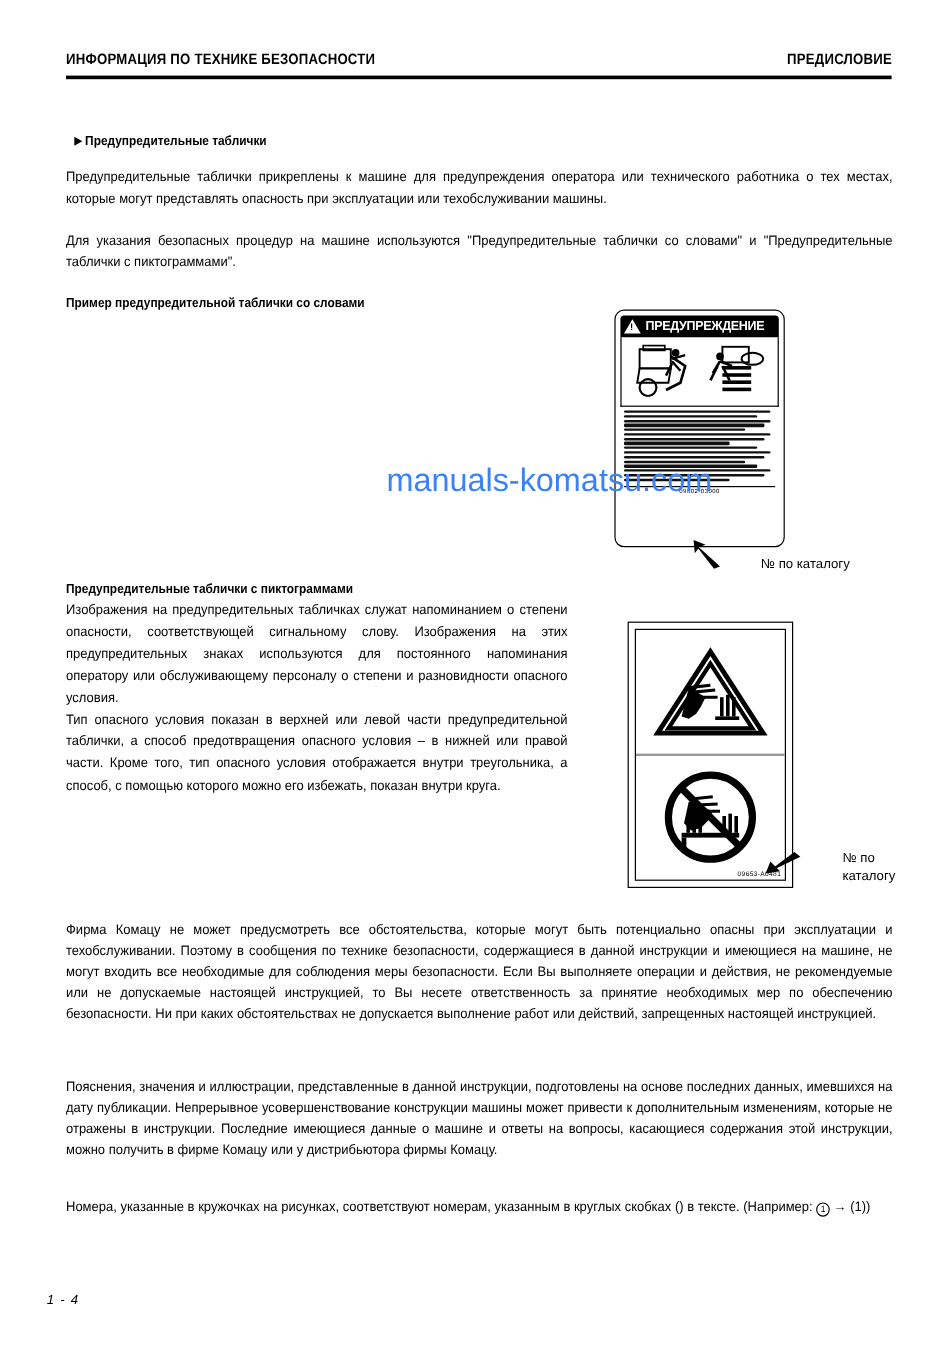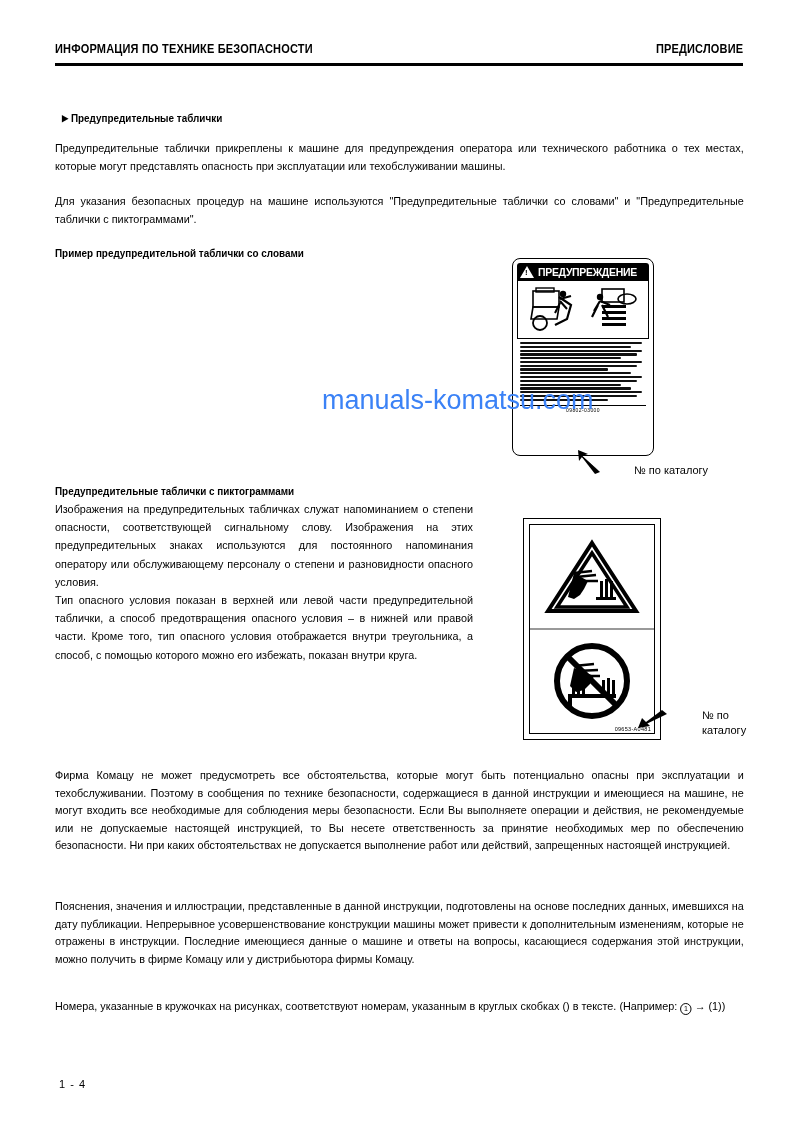--- a/index.html
+++ b/index.html
@@ -107,24 +107,25 @@
     border-radius: 50%;
     font-size: 7.5px;
     line-height: 9px;
     text-align: center;
     vertical-align: -1px;
   }
 
   
   .page-num {
     position: absolute;
-    left: 59px;
+    left: 39px;
     top: 1078px;
     font-size: 11px;
     letter-spacing: 1px;
+    font-style: italic;
   }
 
   
   .watermark {
     position: absolute;
     left: 322px;
     top: 385px;
     font-size: 27px;
     color: #3b82f6;
     letter-spacing: 0px;

